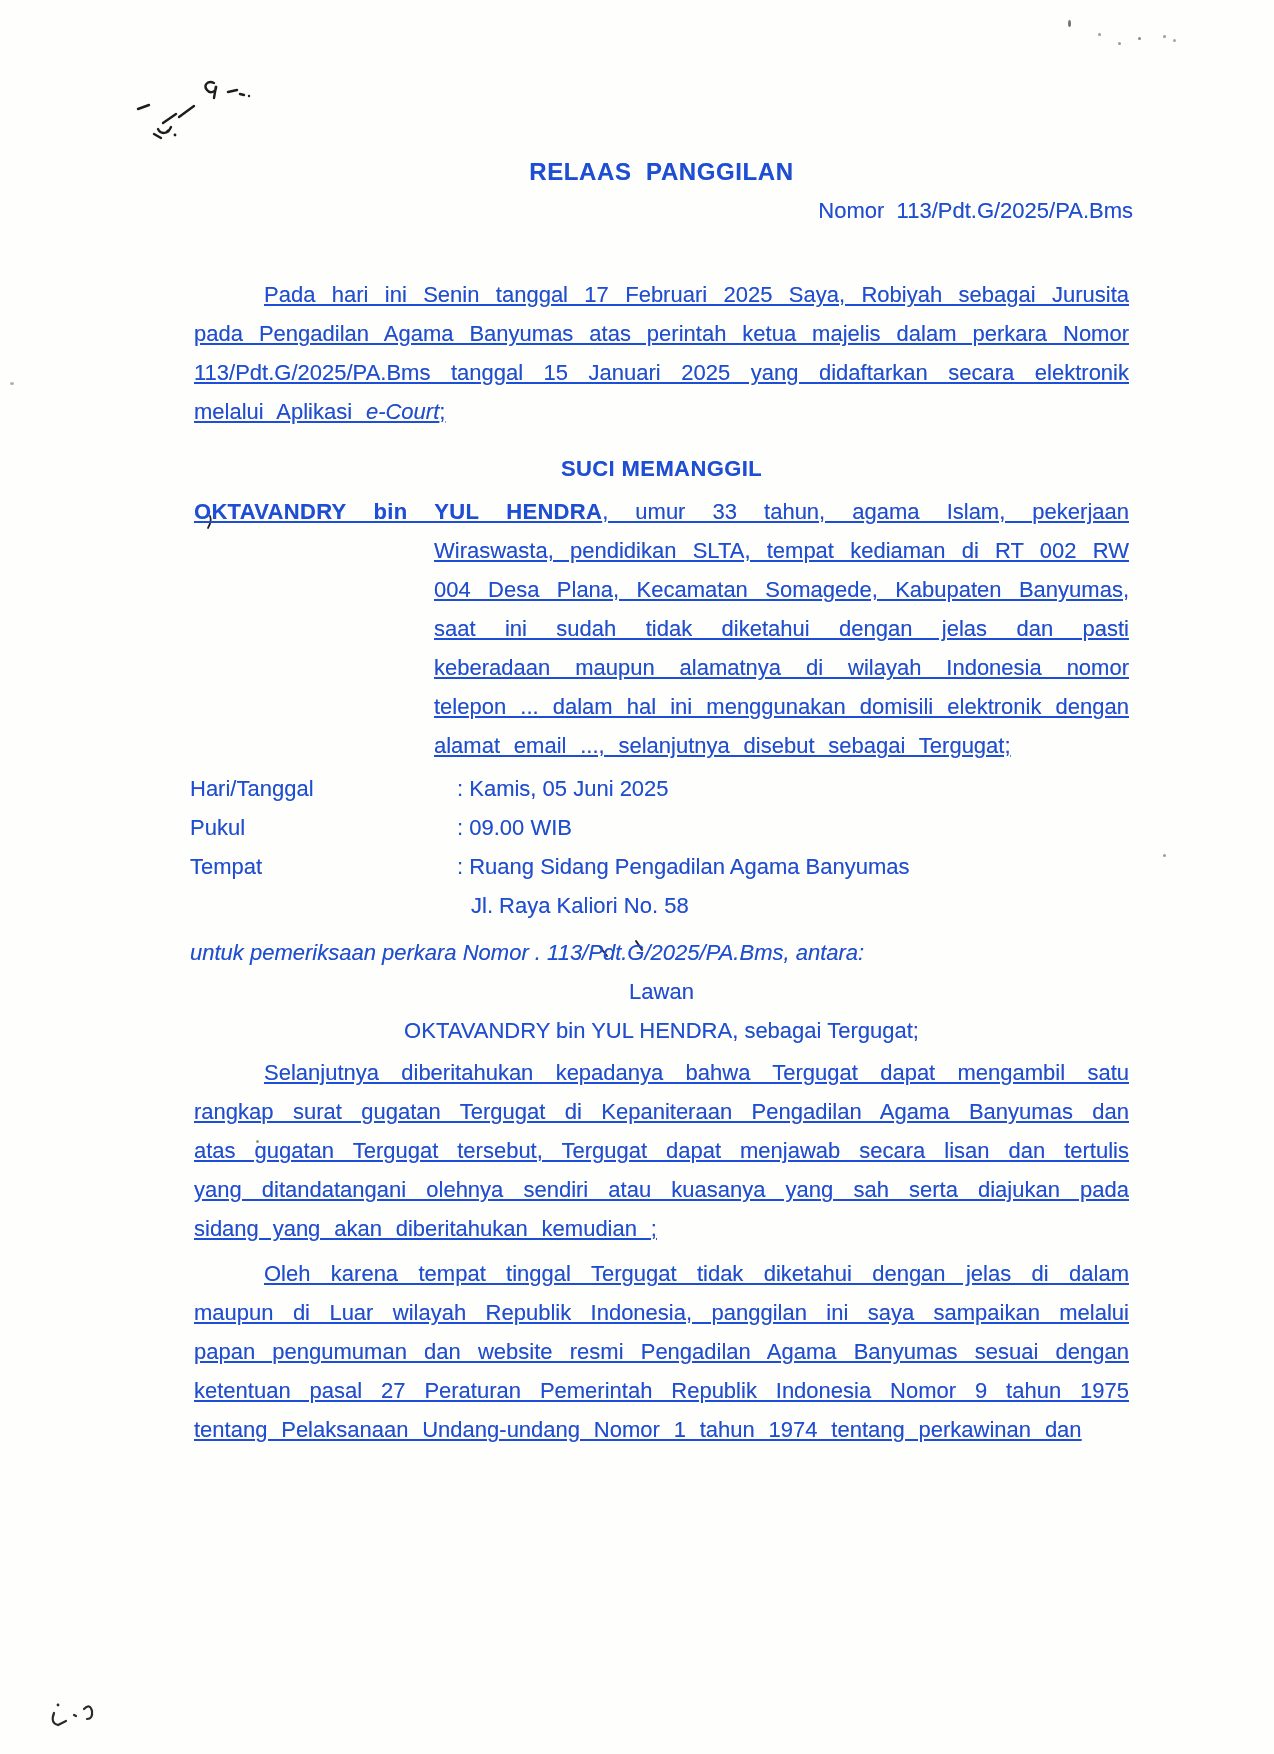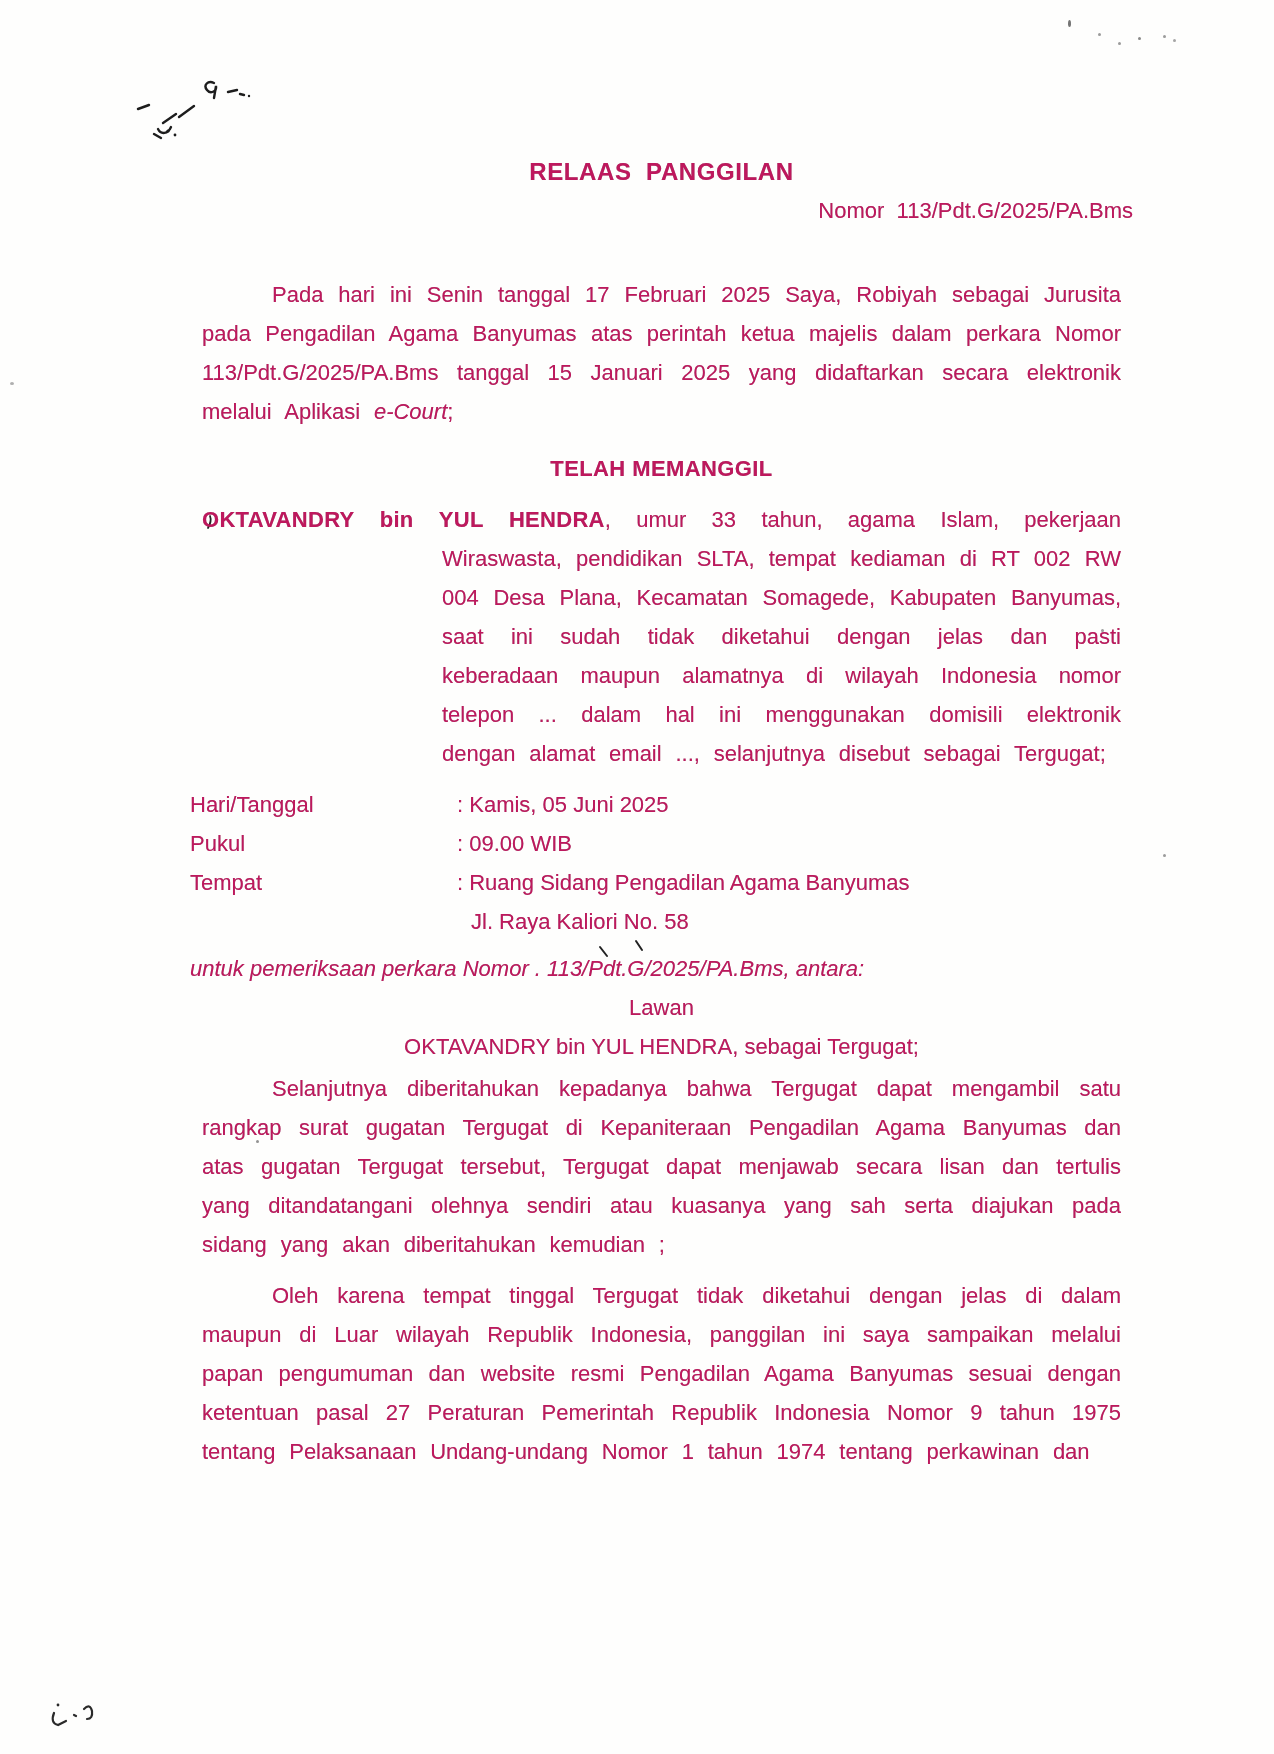--- a/index.html
+++ b/index.html
@@ -3,21 +3,21 @@
 <meta charset="utf-8">
 <style>
   html, body { margin: 0; padding: 0; background: #ffffff; }
   .page {
     position: relative;
     width: 1274px;
     height: 1754px;
     background: #fefefd;
     overflow: hidden;
     font-family: "Liberation Sans", sans-serif;
-    color: #be185d;
+    color: #1d4ed8;
   }
   .content {
     position: absolute;
     left: 190px;
     top: 0;
     width: 943px;
     font-size: 22px;
     line-height: 39px;
     text-shadow: 0 0 0.6px rgba(25,25,25,0.35);
   }
@@ -26,21 +26,21 @@
     text-align: center;
     font-weight: bold;
     font-size: 24px;
     letter-spacing: 0.6px;
     white-space: pre-wrap;
   }
   .subtitle {
     text-align: right;
     white-space: pre-wrap;
   }
-  p { margin: 12px; }
+  p { margin: 4px; text-decoration: underline; }
   .para { text-align: justify; word-spacing: 0.35em; }
   .para.indent { text-indent: 70px; }
   .hanging { padding-left: 240px; text-indent: -240px; }
   .heading {
     margin-top: 18px;
     text-align: center;
     font-weight: bold;
     letter-spacing: 0.4px;
   }
   .opening { margin-top: 45px; }
@@ -119,21 +119,21 @@
   <div class="speck" style="left:10px; top:382px; width:4px; height:3px; opacity:.4;"></div>
 
   <div class="content">
 
     <div class="title">RELAAS  PANGGILAN</div>
 
     <div class="subtitle">Nomor  113/Pdt.G/2025/PA.Bms</div>
 
     <p class="para indent opening"><span>Pada hari ini Senin tanggal 17 Februari  2025 Saya, Robiyah  sebagai Jurusita pada Pengadilan Agama Banyumas atas perintah ketua majelis dalam perkara Nomor 113/Pdt.G/2025/PA.Bms tanggal 15 Januari 2025 yang didaftarkan secara elektronik melalui Aplikasi </span><i>e-Court</i><span>;</span></p>
 
-    <div class="heading">TELAH MEMANGGIL</div>
+    <div class="heading">SUCI MEMANGGIL</div>
 
     <p class="para hanging"><b class="name">OKTAVANDRY bin YUL HENDRA</b><span>, umur 33 tahun, agama Islam, pekerjaan Wiraswasta, pendidikan SLTA, tempat kediaman di RT 002 RW 004 Desa Plana, Kecamatan Somagede, Kabupaten Banyumas, saat ini sudah tidak diketahui dengan jelas dan pasti keberadaan maupun alamatnya di wilayah Indonesia nomor telepon ...  dalam hal ini menggunakan domisili elektronik dengan alamat email ..., selanjutnya disebut sebagai Tergugat;</span></p>
 
 
     <div class="row">
       <span class="label">Hari/Tanggal</span>
       <span class="value">: Kamis, 05 Juni 2025</span>
     </div>
 
     <div class="row">

